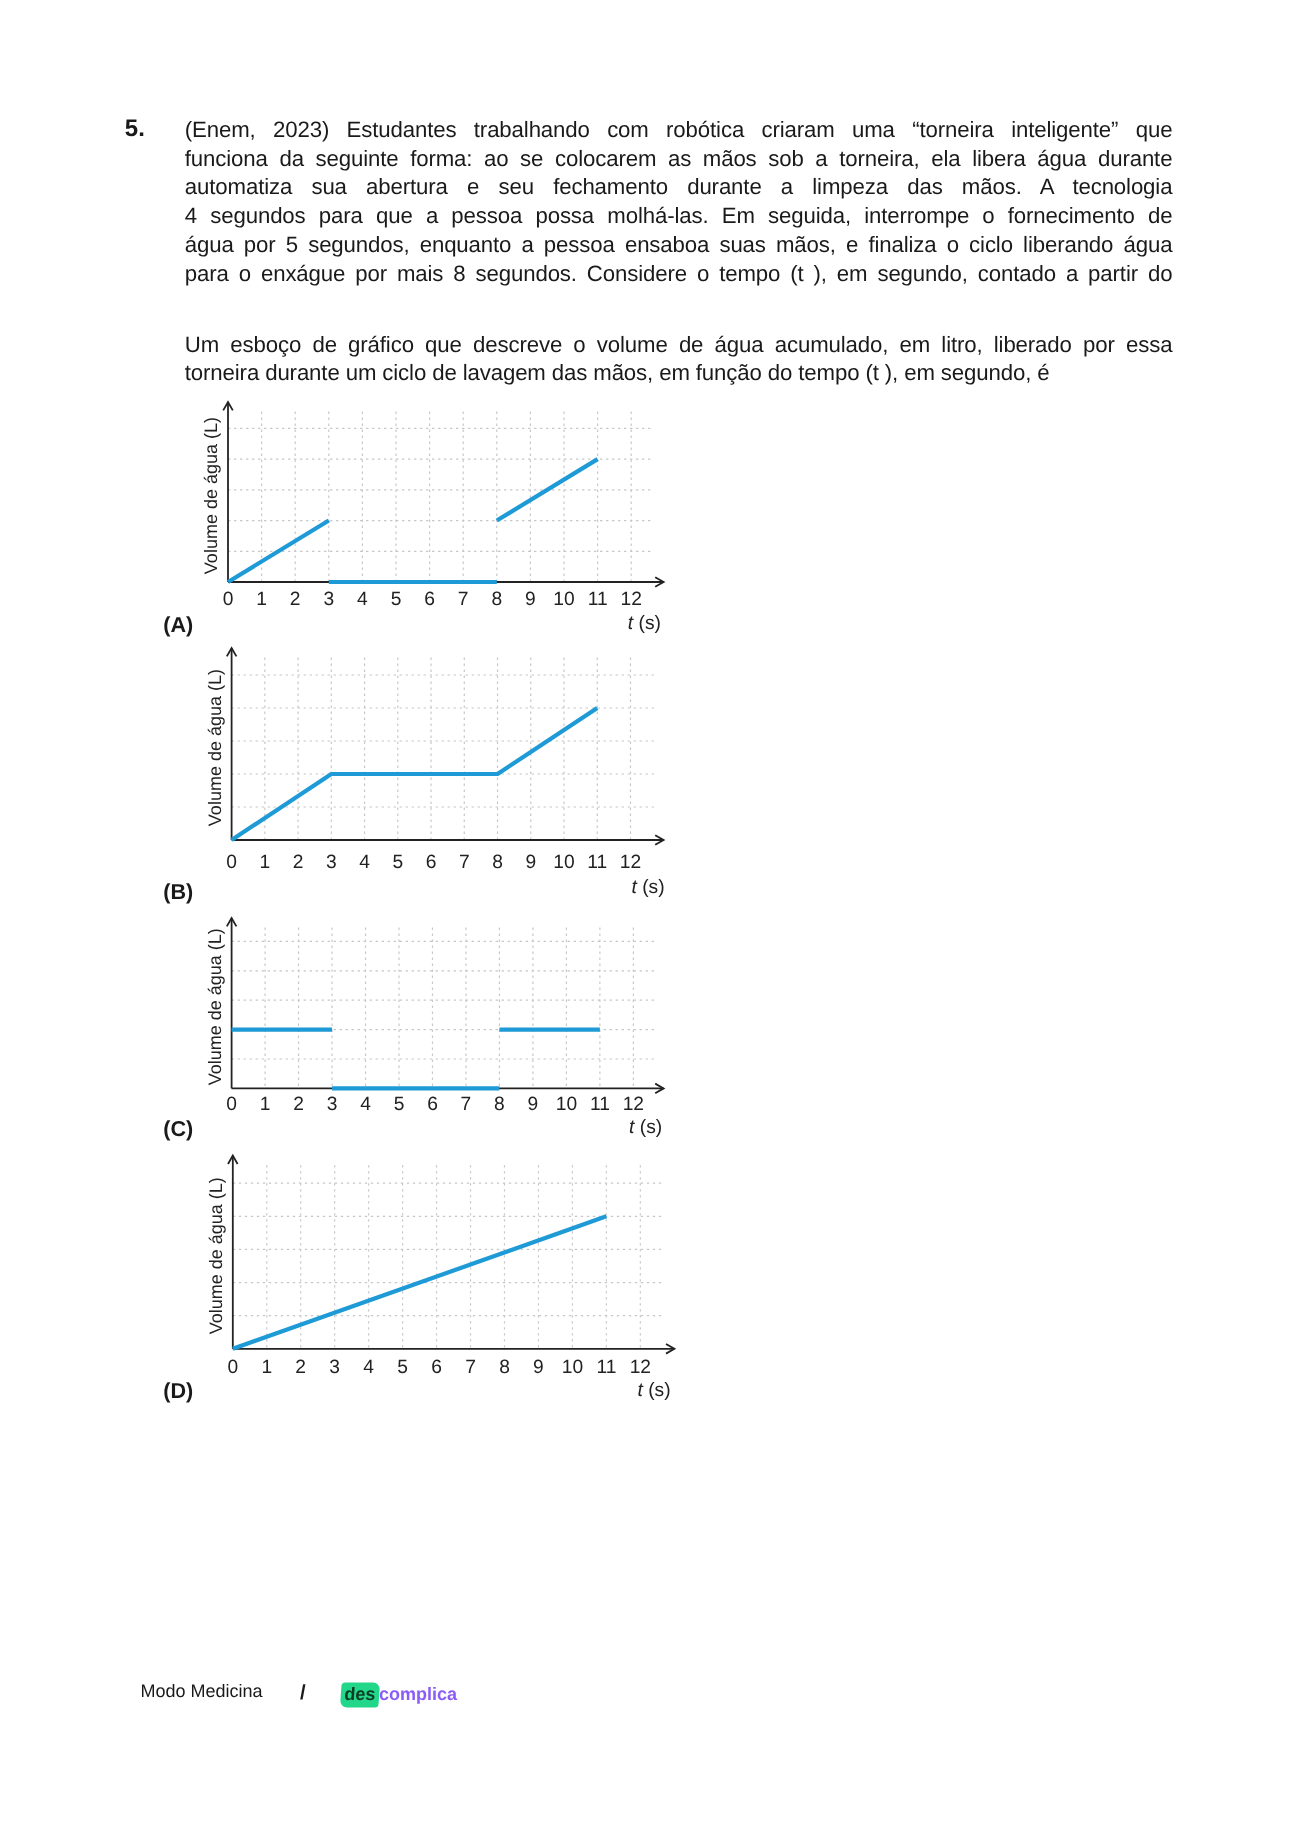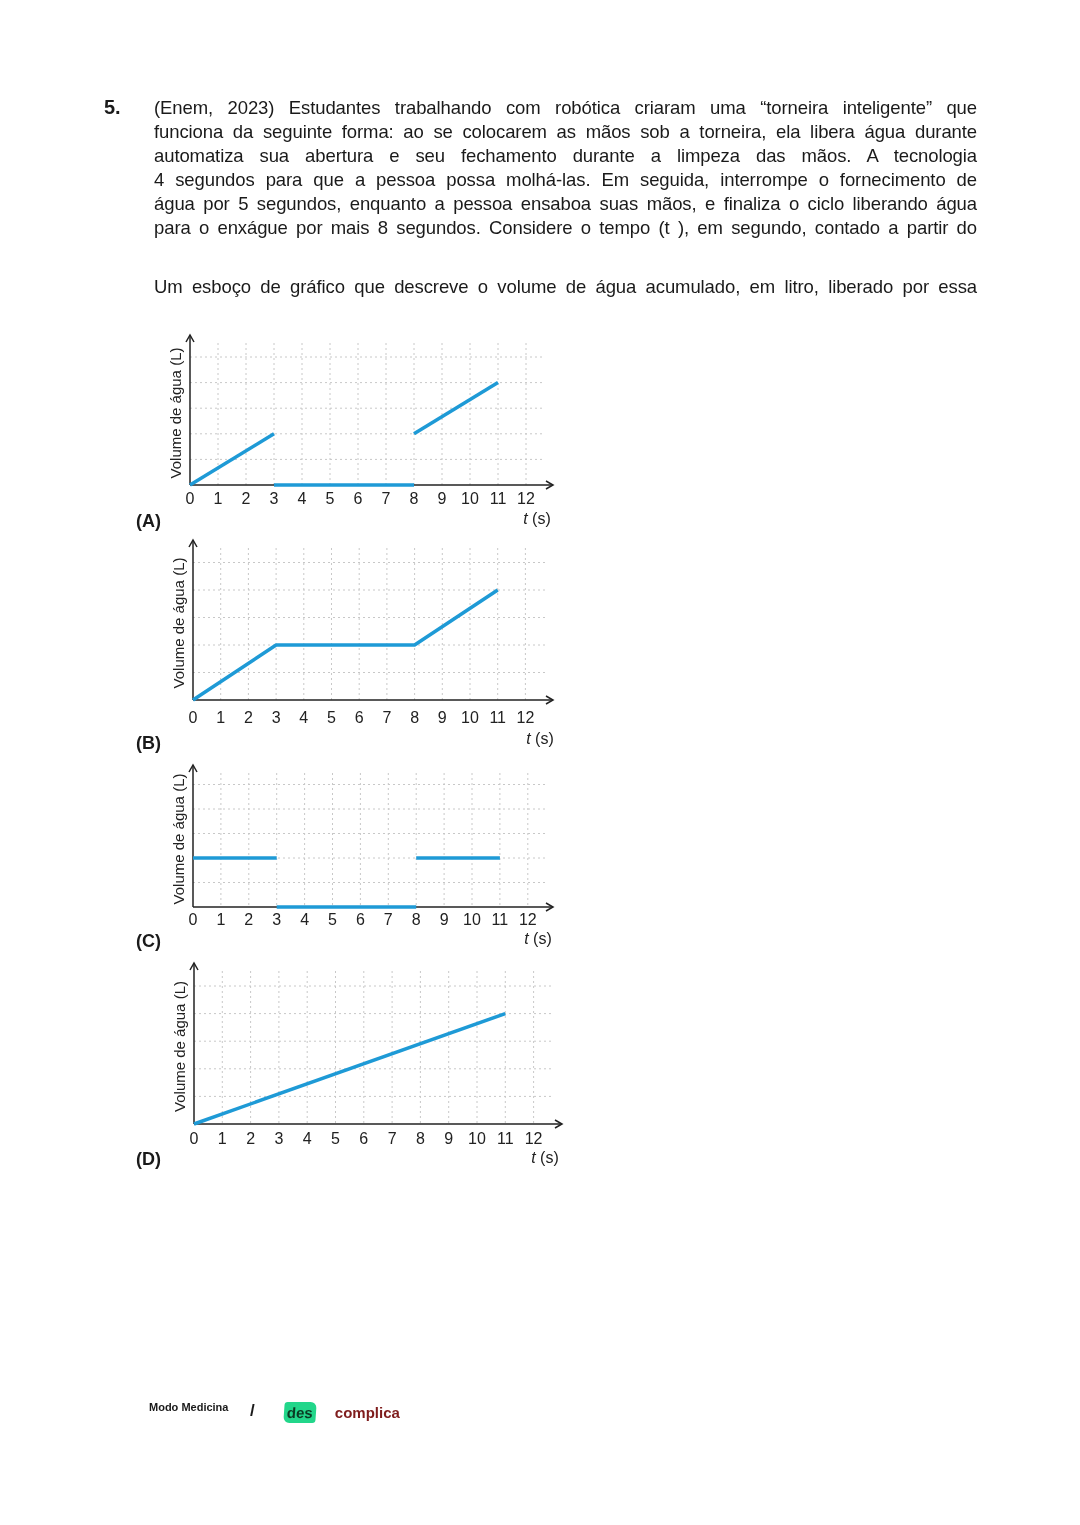--- a/index.html
+++ b/index.html
@@ -7,44 +7,45 @@
          font-family:"Liberation Sans", sans-serif; color:#1a1a1a; }
   .qnum { position:absolute; left:104px; top:96px; font-size:20px; font-weight:bold; }
   .para { position:absolute; left:154px; width:823px; font-size:18.5px; line-height:24px;
           text-align:justify; font-family:Liberation Sans, sans-serif; letter-spacing:-0.1px; }
   .p1 { top:96px; }
   .p2 { top:275px; }
   .para span.line { display:block; text-align:justify; text-align-last:justify; }
   .para span.line.last { text-align-last:left; }
   .chart { position:absolute; left:0; top:0; }
   .opt-label { position:absolute; font-size:18px; font-weight:bold; }
-  .footer-brand { position:absolute; left:117px; top:1401px; font-size:11px; font-weight:bold;margin-left:32px; }
+  .footer-brand { position:absolute; left:117px; top:1401px; font-size:15px; font-weight:normal; }
   .footer-sep { position:absolute; left:250px; top:1401px; font-size:17px; font-weight:bold; }
   .logo { position:absolute; left:284px; top:1399px; height:26px; display:flex; align-items:center; }
   .logo .des { background:#22d68a; color:#0b3b24; font-weight:bold; font-size:15px; padding:2px 3px;
                border-radius:3px 6px 3px 6px; transform:skewX(-4deg); }
-  .logo .comp { font-size:15px; font-weight:bold; color:#7f1d1d; margin-left:19px; }
+  .logo .comp { font-size:15px; font-weight:bold; color:#8b5cf6; margin-left:0; }
   svg text { font-family:"Liberation Sans", sans-serif; }
 </style>
 </head>
 <body>
 
 <div class="qnum">5.</div>
 
 <div class="para p1">
   <span class="line">(Enem, 2023) Estudantes trabalhando com robótica criaram uma “torneira inteligente” que</span>
   <span class="line">funciona da seguinte forma: ao se colocarem as mãos sob a torneira, ela libera água durante</span>
   <span class="line">automatiza sua abertura e seu fechamento durante a limpeza das mãos. A tecnologia</span>
   <span class="line">4 segundos para que a pessoa possa molhá-las. Em seguida, interrompe o fornecimento de</span>
   <span class="line">água por 5 segundos, enquanto a pessoa ensaboa suas mãos, e finaliza o ciclo liberando água</span>
   <span class="line">para o enxágue por mais 8 segundos. Considere o tempo (t ), em segundo, contado a partir do</span>
 </div>
 
 <div class="para p2">
   <span class="line">Um esboço de gráfico que descreve o volume de água acumulado, em litro, liberado por essa</span>
+  <span class="line last">torneira durante um ciclo de lavagem das mãos, em função do tempo (t ), em segundo, é</span>
 </div>
 
 <svg class="chart" id="charts" width="1080" height="1200">
     <g>
       <line x1="218" y1="343" x2="218" y2="485" stroke="#c8c8c8" stroke-width="1" stroke-dasharray="2,3"></line>
       <line x1="246" y1="343" x2="246" y2="485" stroke="#c8c8c8" stroke-width="1" stroke-dasharray="2,3"></line>
       <line x1="274" y1="343" x2="274" y2="485" stroke="#c8c8c8" stroke-width="1" stroke-dasharray="2,3"></line>
       <line x1="302" y1="343" x2="302" y2="485" stroke="#c8c8c8" stroke-width="1" stroke-dasharray="2,3"></line>
       <line x1="330" y1="343" x2="330" y2="485" stroke="#c8c8c8" stroke-width="1" stroke-dasharray="2,3"></line>
       <line x1="358" y1="343" x2="358" y2="485" stroke="#c8c8c8" stroke-width="1" stroke-dasharray="2,3"></line>

